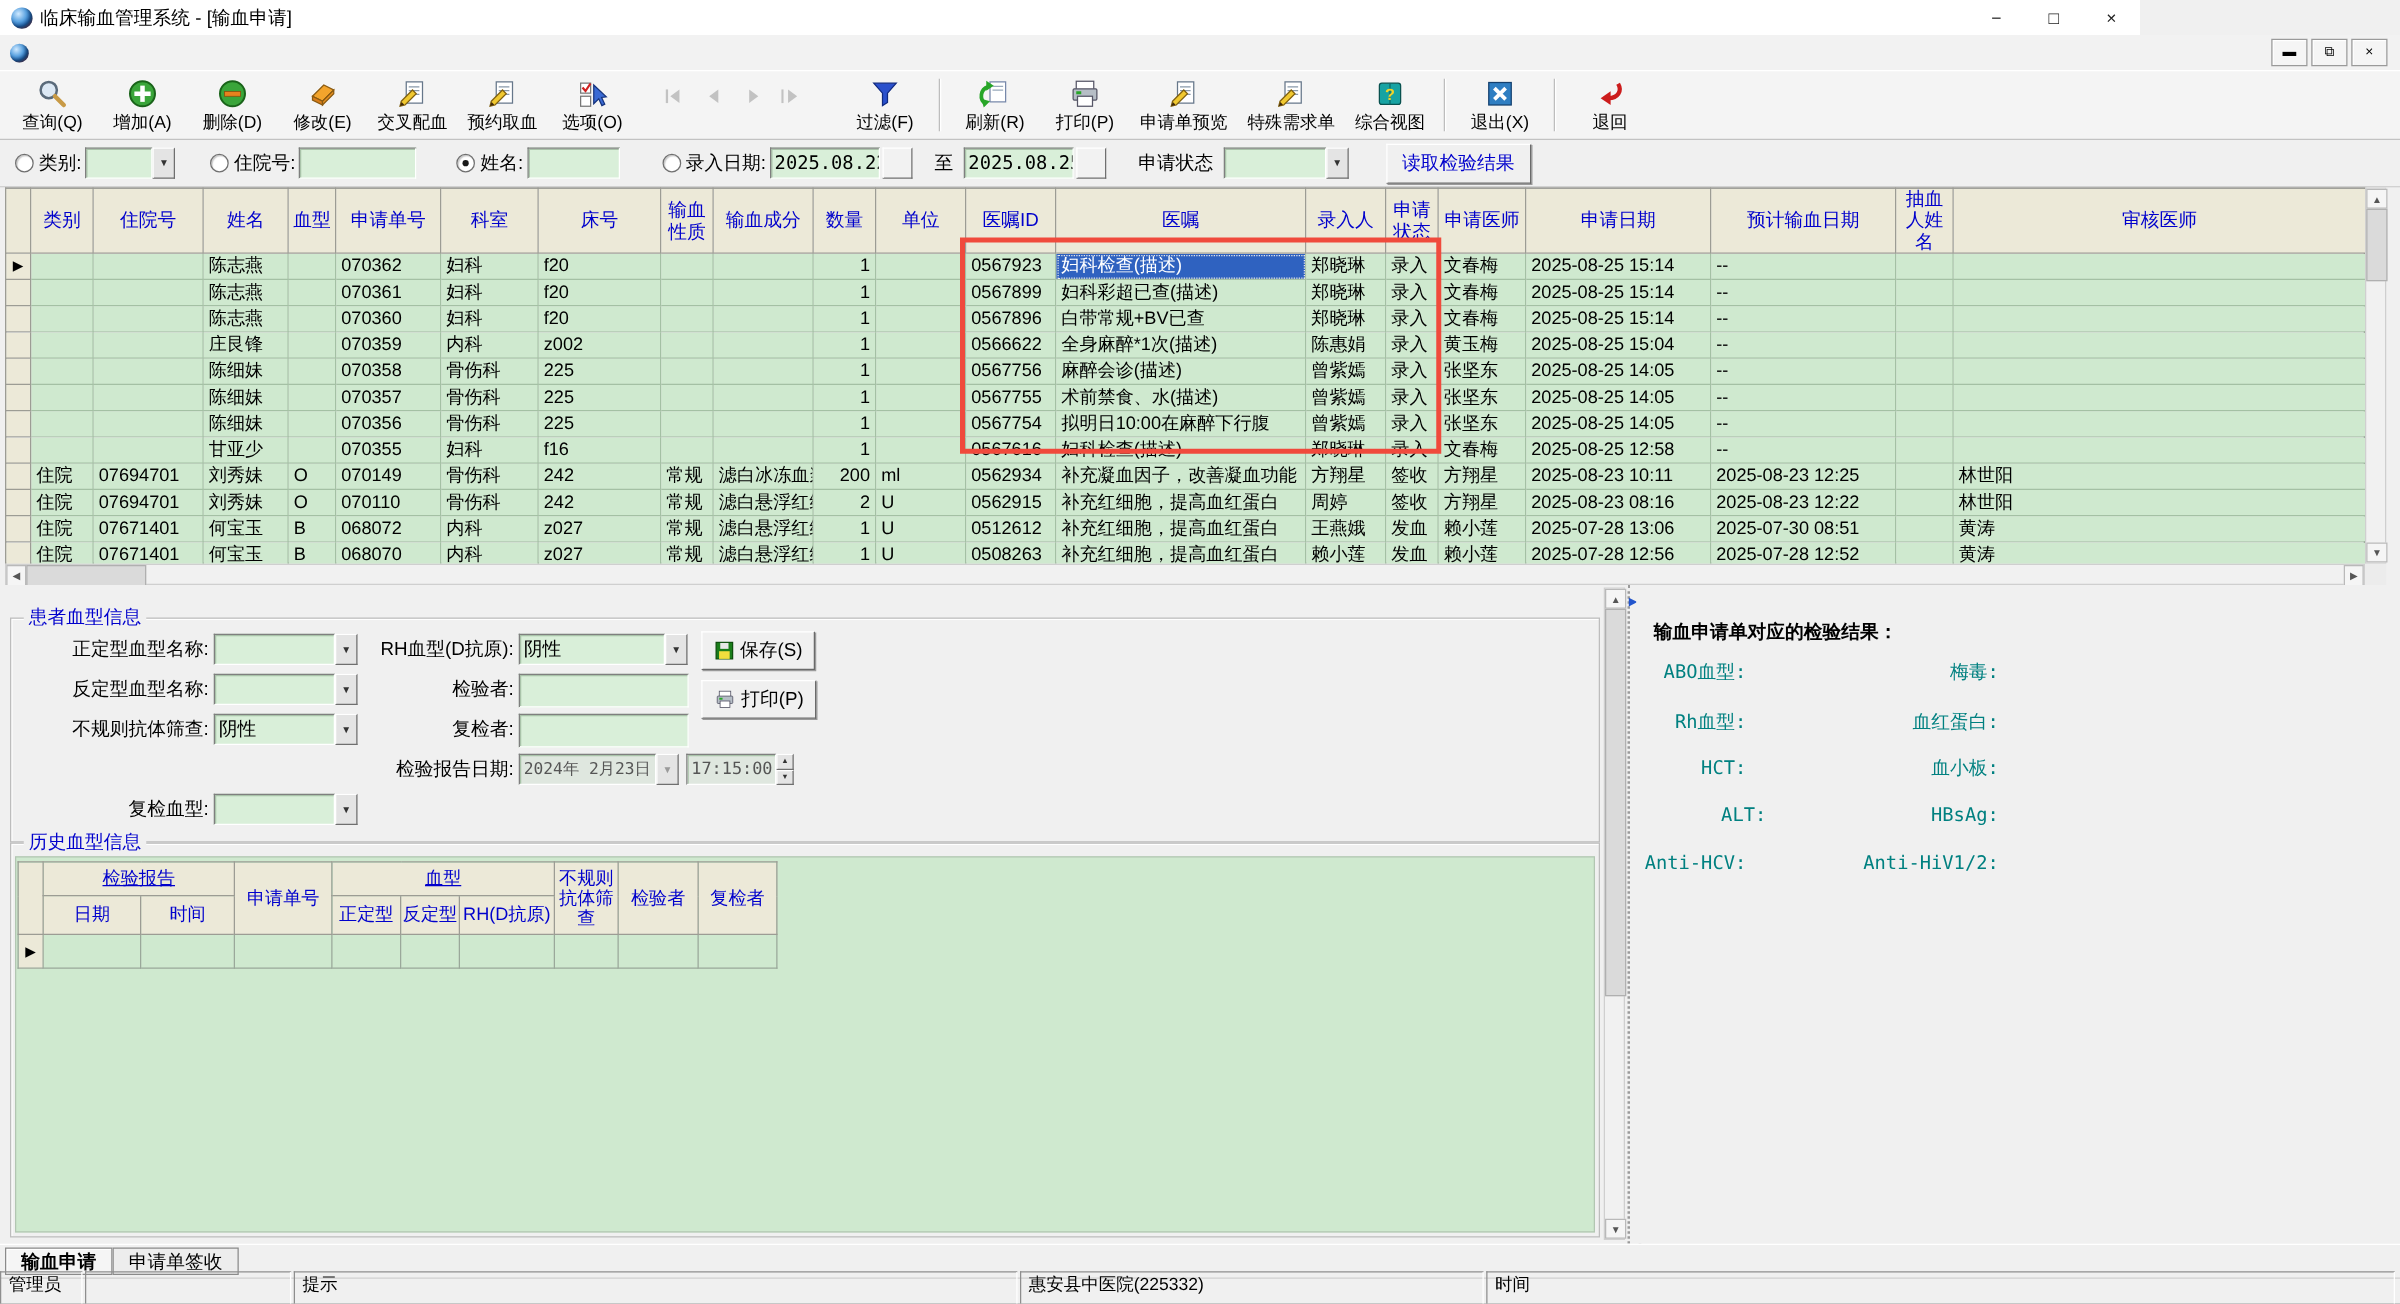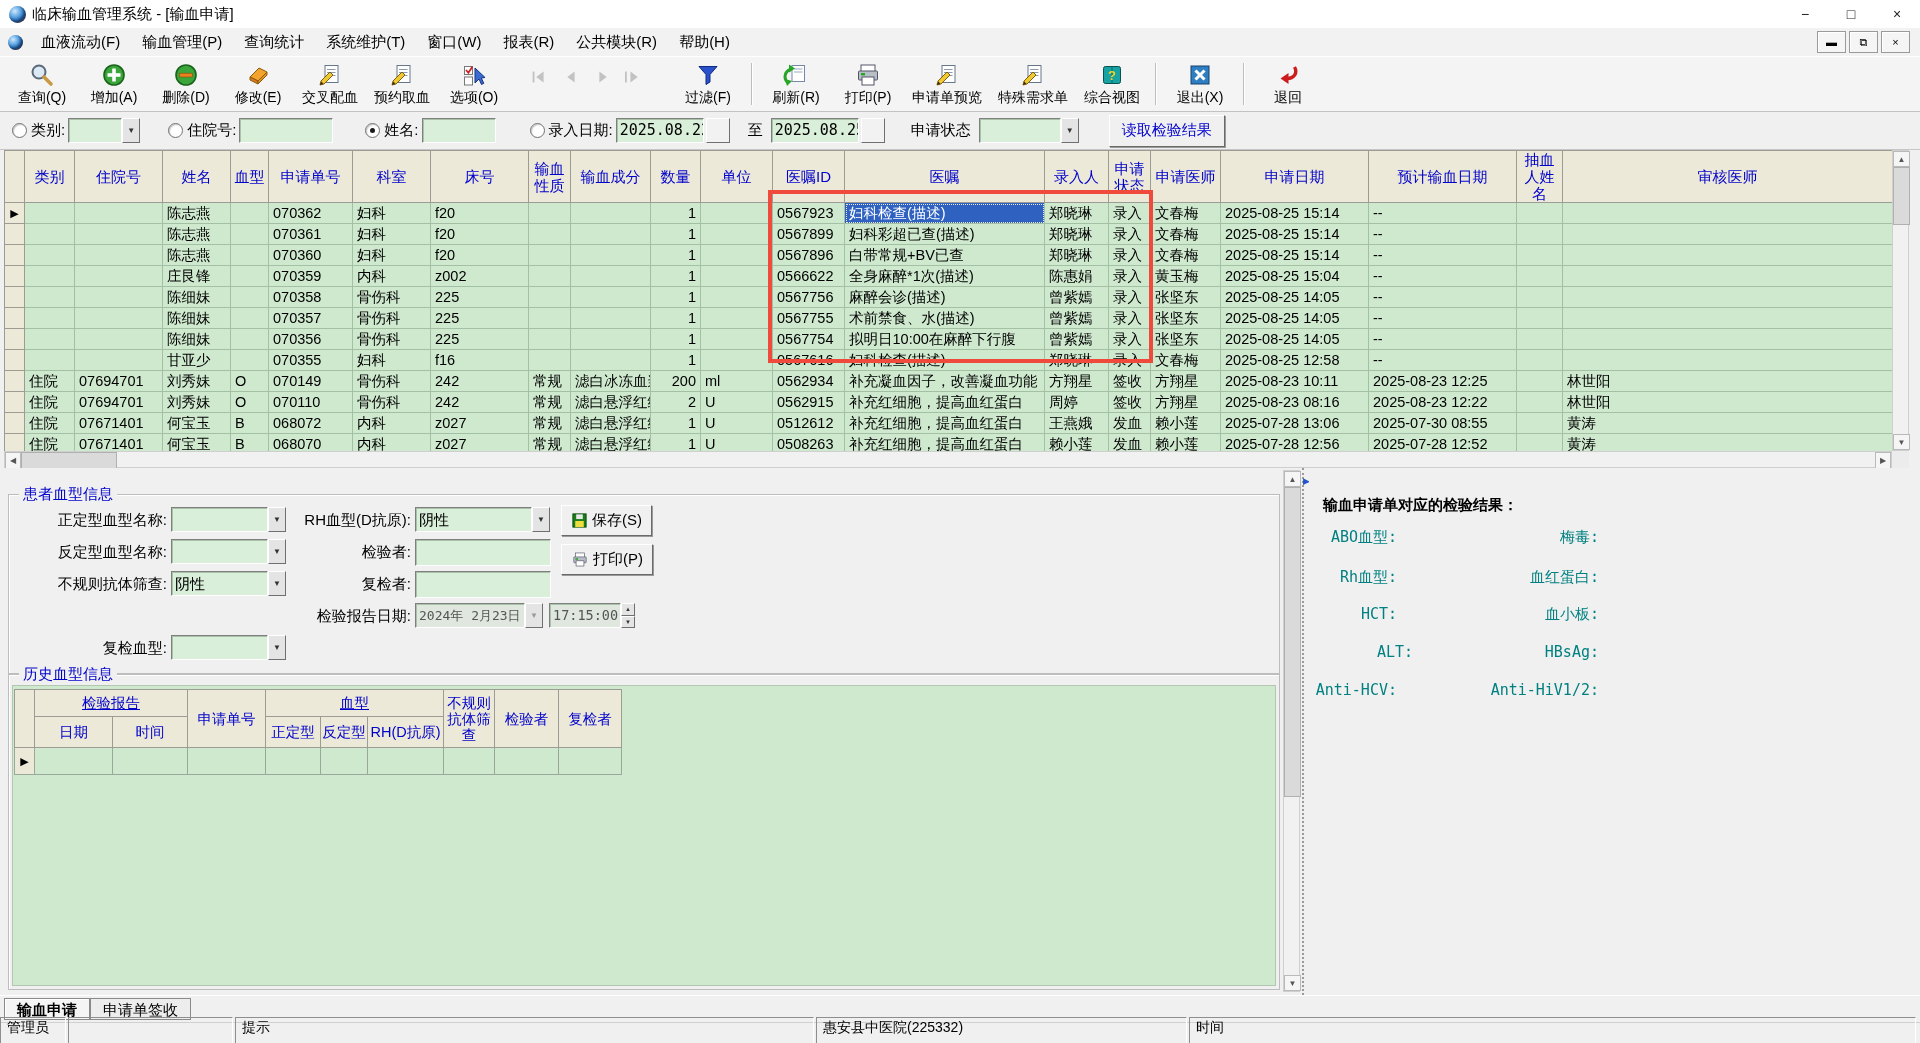--- a/index.html
+++ b/index.html
@@ -1,21 +1,21 @@
 <!DOCTYPE html>
 <html><head>
 <meta charset="utf-8">
 <style>
   html,body{margin:0;padding:0;background:#444;}
   .win{position:relative;width:1920px;height:1043px;background:#f0f0f0;overflow:hidden;
        font-family:"Liberation Sans","DejaVu Sans",sans-serif;color:#000;}
   .mono{font-family:"DejaVu Sans Mono",monospace;}
 
   
-  .titlebar{position:absolute;left:0;top:0;width:1920px;height:28px;background:#fff;display:flex;align-items:center;}
+  .titlebar{position:absolute;left:0;top:0;width:1712px;height:28px;background:#fff;display:flex;align-items:center;}
   .sphere{width:17px;height:17px;border-radius:50%;margin:0 6px 0 9px;flex:0 0 auto;
           background:radial-gradient(circle at 34% 30%, #cfe9ff 0%, #5aa2e0 38%, #1d5fa8 62%, #b03838 100%);
           box-shadow:inset -2px -2px 3px rgba(0,0,0,.35);}
   .sphere.small{width:15px;height:15px;margin:0 7px 0 8px;}
   .title-text{font-size:15px;}
   .win-btns{margin-left:auto;display:flex;height:28px;}
   .win-btn{width:46px;height:28px;display:flex;align-items:center;justify-content:center;font-size:14px;color:#222;}
 
   
   .menubar{position:absolute;left:0;top:28px;width:1920px;height:28px;background:#f2f2f2;
@@ -125,30 +125,20 @@
     <span class="title-text">临床输血管理系统 - [输血申请]</span>
     <div class="win-btns">
       <div class="win-btn">−</div>
       <div class="win-btn">□</div>
       <div class="win-btn">×</div>
     </div>
   </div>
 
   <div class="menubar">
     <span class="sphere small"></span>
-    <div class="menu-items" id="menu-items">
-        <div class="menu-item">血液流动(F)</div>
-        <div class="menu-item">输血管理(P)</div>
-        <div class="menu-item">查询统计</div>
-        <div class="menu-item">系统维护(T)</div>
-        <div class="menu-item">窗口(W)</div>
-        <div class="menu-item">报表(R)</div>
-        <div class="menu-item">公共模块(R)</div>
-        <div class="menu-item">帮助(H)</div>
-      </div>
     <div class="mdi-btns">
       <div class="mdi-btn">▬</div>
       <div class="mdi-btn">⧉</div>
       <div class="mdi-btn">×</div>
     </div>
   </div>
 
   <div class="toolbar" id="toolbar">
       <div class="tb-btn">
         <svg class="ticon" viewBox="0 0 26 26">
@@ -632,21 +622,21 @@
             <td>常规</td>
             <td>滤白悬浮红细胞</td>
             <td class="num">1</td>
             <td>U</td>
             <td>0512612</td>
             <td>补充红细胞，提高血红蛋白</td>
             <td>王燕娥</td>
             <td>发血</td>
             <td>赖小莲</td>
             <td>2025-07-28 13:06</td>
-            <td>2025-07-30 08:55</td>
+            <td>2025-07-30 08:51</td>
             <td></td>
             <td>黄涛</td>
           </tr>
           <tr>
             <td class="ind"></td>
             <td>住院</td>
             <td>07671401</td>
             <td>何宝玉</td>
             <td>B</td>
             <td>068070</td>

